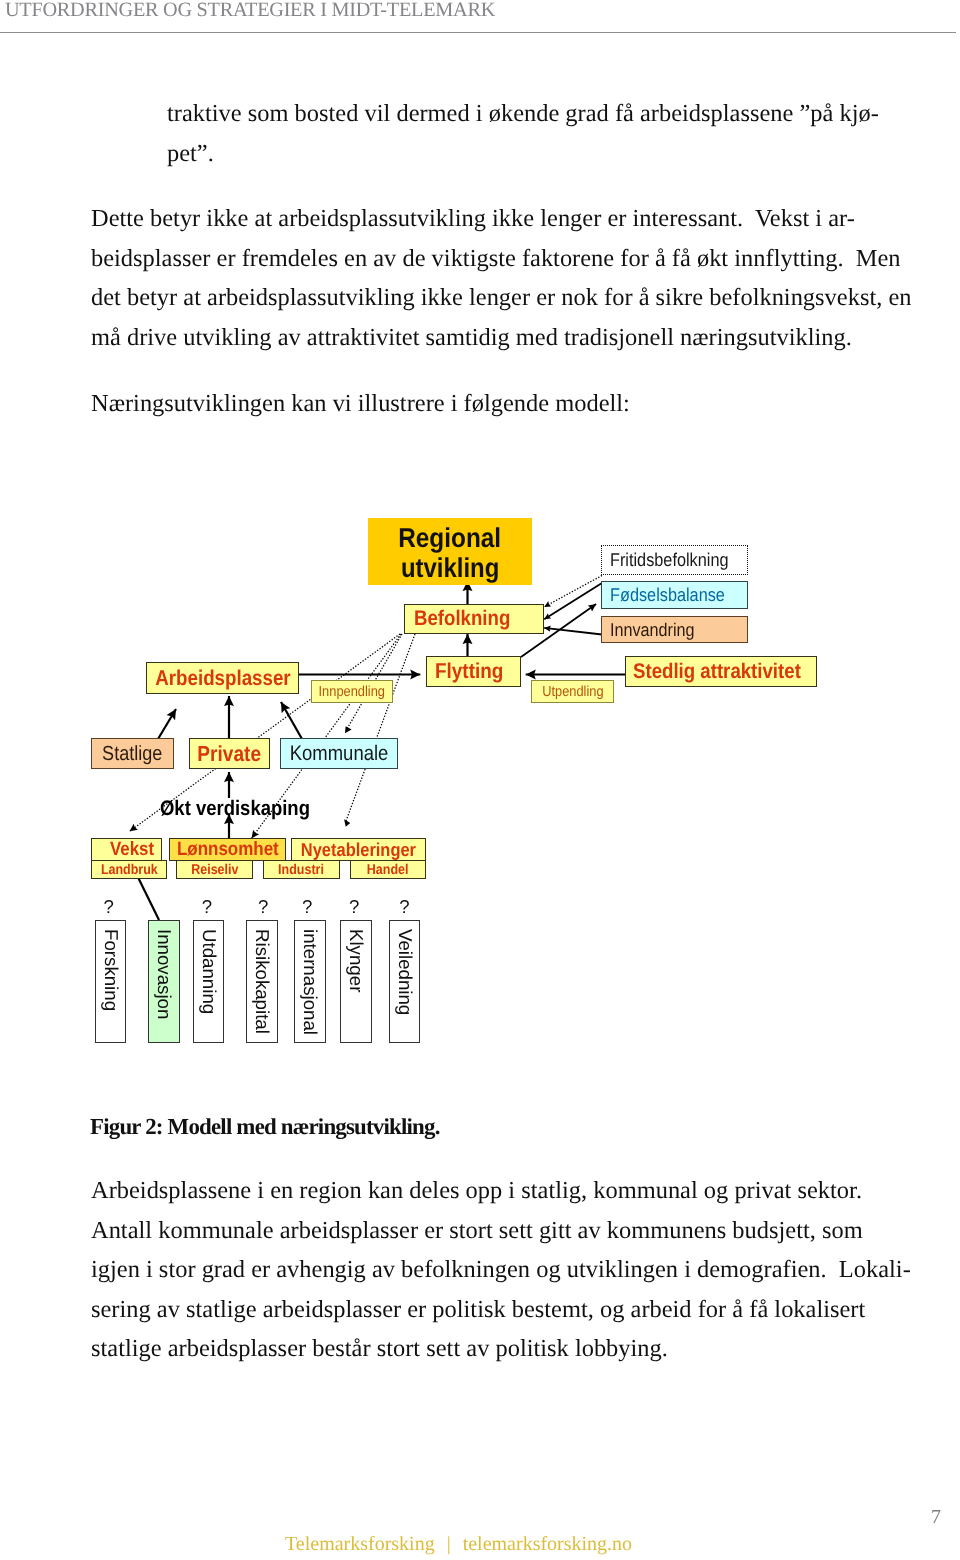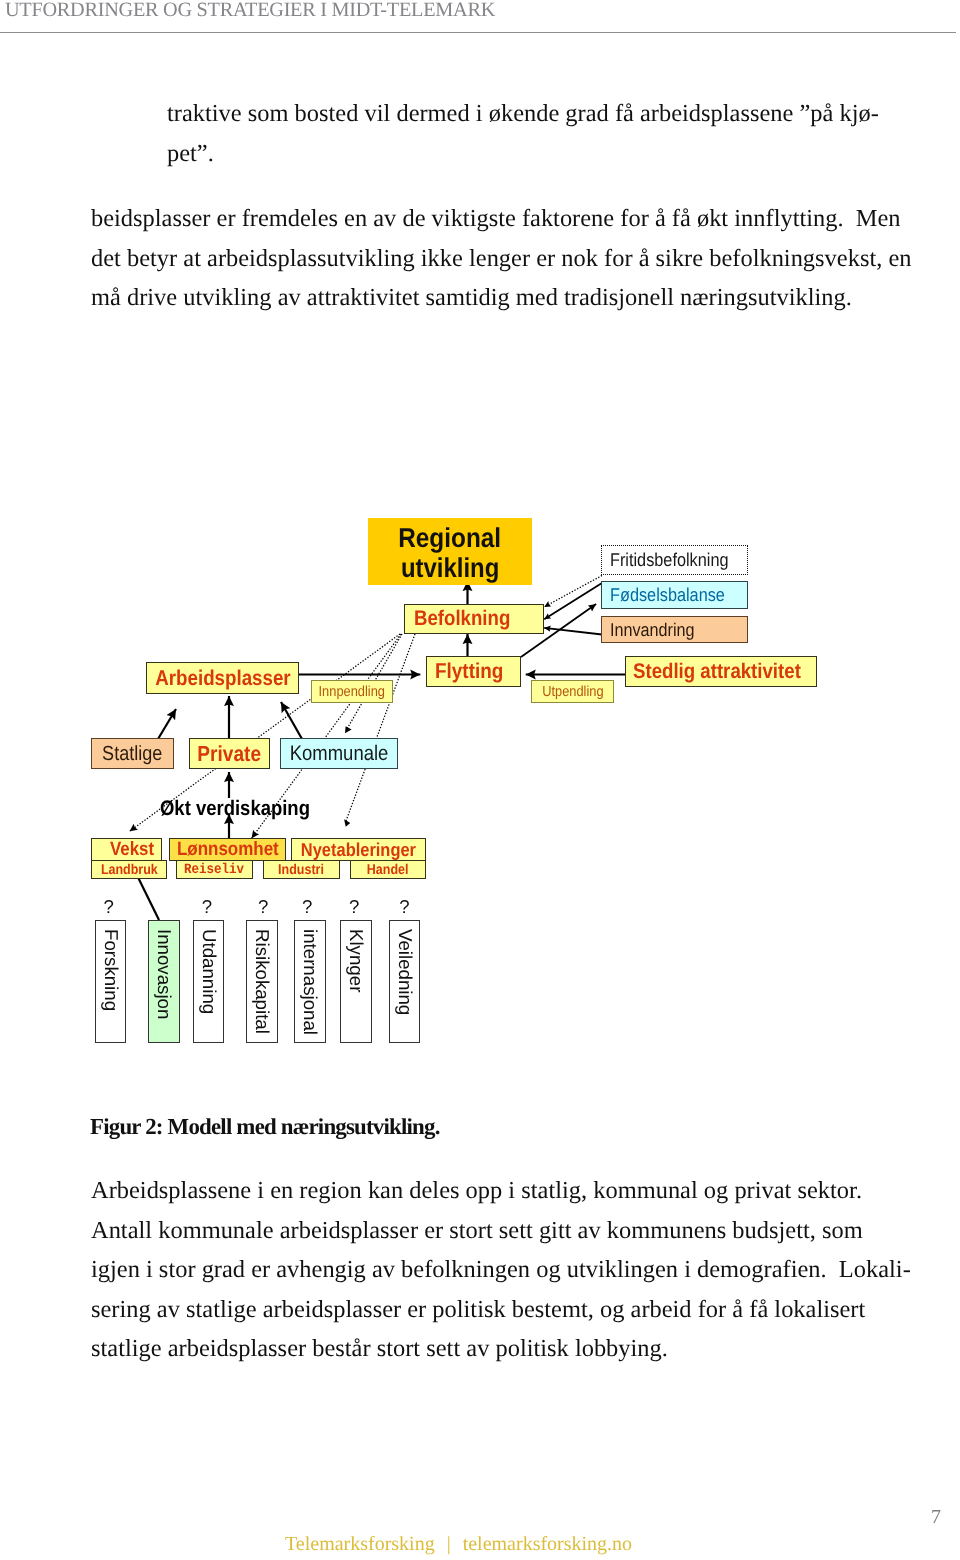--- a/index.html
+++ b/index.html
@@ -59,25 +59,27 @@
 
   <div class="runhead">Utfordringer og strategier i Midt-Telemark</div>
   <div class="headrule"></div>
 
   <div class="txt quote">
     <div class="ln">traktive som bosted vil dermed i økende grad få arbeidsplassene ”på kjø-</div>
     <div class="ln">pet”.</div>
   </div>
 
   <div class="txt p1">
+    <div class="ln">Dette betyr ikke at arbeidsplassutvikling ikke lenger er interessant.  Vekst i ar-</div>
     <div class="ln">beidsplasser er fremdeles en av de viktigste faktorene for å få økt innflytting.  Men</div>
     <div class="ln">det betyr at arbeidsplassutvikling ikke lenger er nok for å sikre befolkningsvekst, en</div>
     <div class="ln">må drive utvikling av attraktivitet samtidig med tradisjonell næringsutvikling.</div>
   </div>
 
+  <div class="txt p2">Næringsutviklingen kan vi illustrere i følgende modell:</div>
 
   <div class="fig">
   <svg width="960" height="1560" viewBox="0 0 960 1560">
   <defs>
     <marker id="ah" markerUnits="userSpaceOnUse" markerWidth="11" markerHeight="11" refX="10.1" refY="5.2" orient="auto">
       <path d="M0,0.2 L10.1,5.2 L0,10.2 L1.7,5.2 Z" fill="#000"></path>
     </marker>
     <marker id="ahs" markerUnits="userSpaceOnUse" markerWidth="9" markerHeight="9" refX="7.8" refY="4.0" orient="auto">
       <path d="M0,0.2 L7.8,4.0 L0,7.8 L1.3,4.0 Z" fill="#000"></path>
     </marker>
@@ -153,21 +155,21 @@
       </div>
   <div class="nb" style="left:169px;top:838px;width:117px;height:23px;background:#fde047;color:#D8380E;border-color:#33331c;">
         <span class="sx" style="font-size:19.3px;font-weight:bold;transform:scaleX(0.88);">Lønnsomhet</span>
       </div>
   <div class="nb" style="left:291px;top:838px;width:135px;height:23px;background:#FFFF99;color:#D8380E;border-color:#33331c;">
         <span class="sx" style="font-size:18.7px;font-weight:bold;transform:scaleX(0.88);">Nyetableringer</span>
       </div>
   <div class="nb" style="left:91px;top:860px;width:76px;height:19px;background:#FFFF99;color:#D8380E;border-color:#33331c;">
         <span class="sx" style="font-size:14.2px;font-weight:bold;transform:scaleX(0.88);">Landbruk</span>
       </div>
-  <div class="nb" style="left:176px;top:860px;width:77px;height:19px;background:#FFFF99;color:#D8380E;border-color:#33331c;font-family:Liberation Mono, monospace;">
+  <div class="nb" style="left:176px;top:860px;width:77px;height:19px;background:#FFFF99;color:#D8380E;border-color:#33331c;">
         <span class="sx" style="font-size:14.2px;font-weight:bold;transform:scaleX(0.88);">Reiseliv</span>
       </div>
   <div class="nb" style="left:263px;top:860px;width:77px;height:19px;background:#FFFF99;color:#D8380E;border-color:#33331c;">
         <span class="sx" style="font-size:14.2px;font-weight:bold;transform:scaleX(0.88);">Industri</span>
       </div>
   <div class="nb" style="left:350px;top:860px;width:76px;height:19px;background:#FFFF99;color:#D8380E;border-color:#33331c;">
         <span class="sx" style="font-size:14.2px;font-weight:bold;transform:scaleX(0.88);">Handel</span>
       </div>
   <div class="nb vbox" style="left:95px;top:920px;width:31px;height:123px;background:#FFFFFF;color:#111;border-color:#333;">
         <span class="vt" style="font-size:18.7px;">Forskning</span>

